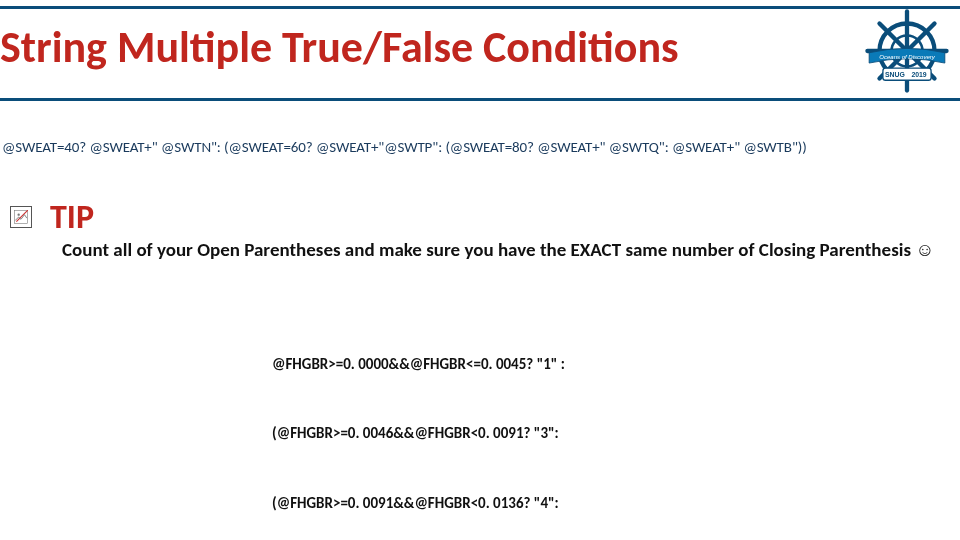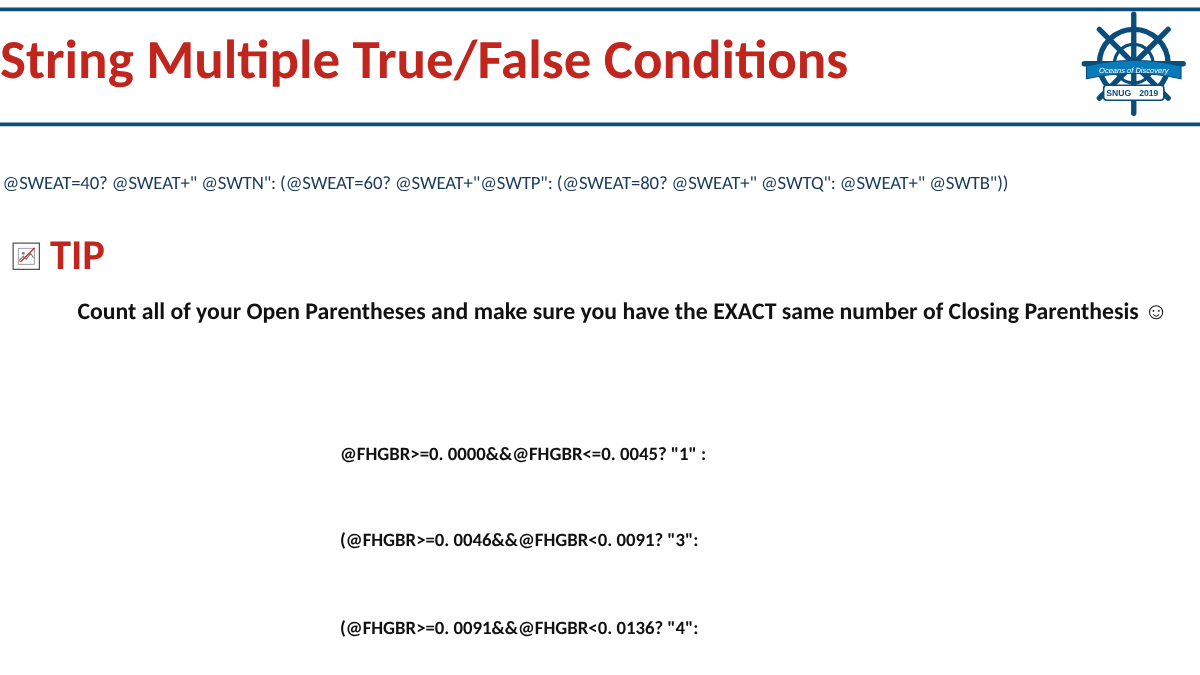--- a/index.html
+++ b/index.html
@@ -59,25 +59,25 @@
     font-family: "Calibri", Arial, sans-serif;
     font-size: 15px;
     color: #1a3a5c;
     white-space: nowrap;
     letter-spacing: -0.1px;
   }
 
   
   .tip-row {
     position: absolute;
-    top: 188px;
+    top: 200px;
     left: 10px;
     display: flex;
     align-items: flex-start;
-    gap: 6px;
+    gap: 16px;
   }
   .missing-img {
     width: 20px;
     height: 20px;
     border: 1px solid #555;
     background: #fff;
     display: inline-flex;
     align-items: center;
     justify-content: center;
     margin-top: 6px;

